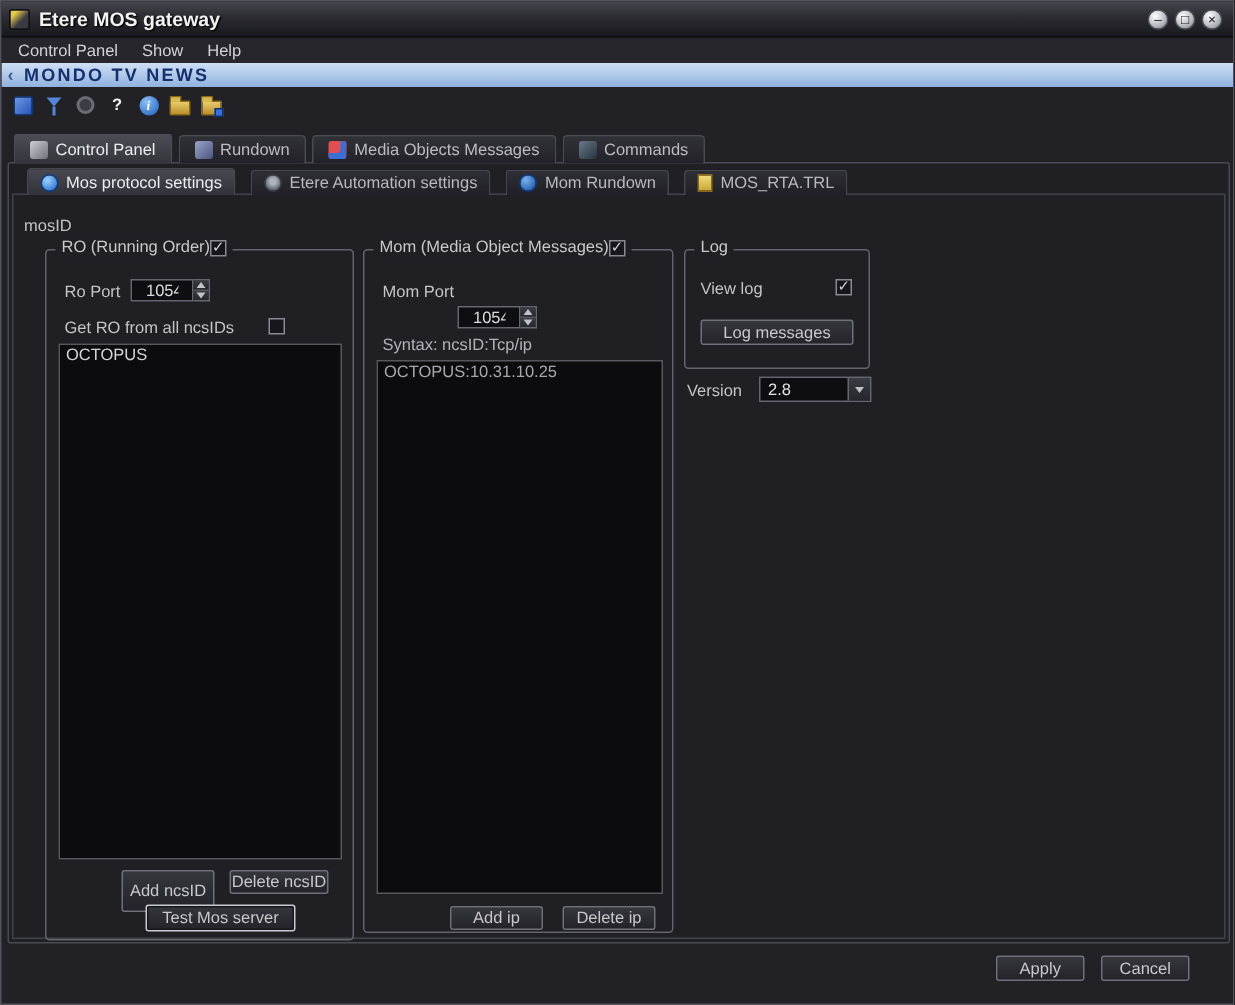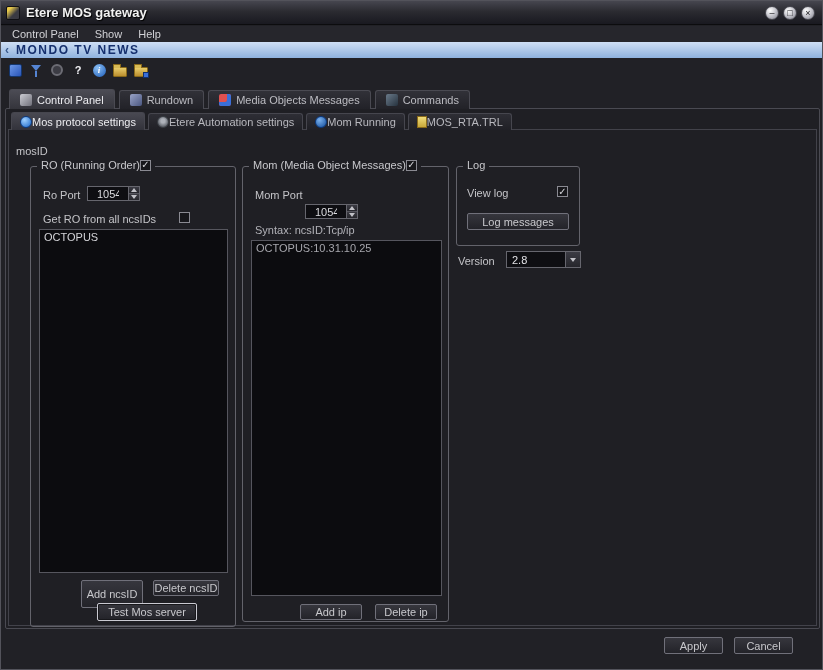--- a/index.html
+++ b/index.html
@@ -61,23 +61,23 @@
   .ti { width:12px; height:12px; border-radius:2px; }
   .ti-control { background:linear-gradient(135deg,#cccdd4,#70707a); }
   .ti-rundown { background:linear-gradient(135deg,#9aa4c8,#4a5680); }
   .ti-media { background:linear-gradient(135deg,#e05050 55%,#8a1a1a); box-shadow:inset -4px -4px 0 #3a6fd8; }
   .ti-commands { background:linear-gradient(135deg,#6a7a8a,#26323e); }
 
   
   .panel { position:absolute; left:4px; top:107px; width:815px; height:521px;
            border:1px solid #4a4a52; border-radius:2px; background:#1f1f24; z-index:2; }
   .subtabs { position:absolute; left:5px; top:3px; display:flex; gap:3px; align-items:flex-end; z-index:4; }
-  .subtab { display:flex; align-items:center; height:17px; padding:0 8px;
+  .subtab { display:flex; align-items:center; gap:5px; height:17px; padding:0 8px;
             background:linear-gradient(180deg,#2e2e35,#202026); border:1px solid #46464e; border-bottom:none;
-            border-radius:3px 3px 0 0; color:#b8b8be; white-space:nowrap; }
+            border-radius:3px 3px 0 0; color:#b8b8be; white-space:nowrap;margin-left:7px; }
   .subtab.active { background:linear-gradient(180deg,#494952,#32323a); color:#ececf0; height:18px; }
   .si-globe { width:12px; height:12px; border-radius:50%; border:1px solid #0c3a80;
               background:radial-gradient(circle at 35% 30%,#9ed0ff,#1a66c8); }
   .si-auto { width:12px; height:12px; border-radius:50%; border:1px solid #3a3e44;
              background:radial-gradient(circle at 50% 40%,#aeb2ba 25%,#5a5e66 75%); }
   .si-mom { width:12px; height:12px; border-radius:50%; border:1px solid #0c3a80;
             background:radial-gradient(circle at 35% 30%,#7ab0ec,#144e9c); }
   .si-rta { width:10px; height:12px; background:linear-gradient(180deg,#f0dc7a,#c8a83a); border:1px solid #8a6a1a; }
   .page { position:absolute; left:2px; right:2px; top:20px; bottom:2px; border:1px solid #42424a; }
 
@@ -198,21 +198,21 @@
       <div class="subtab active">
         <span class="si-globe"></span>
         <span>Mos protocol settings</span>
       </div>
       <div class="subtab">
         <span class="si-auto"></span>
         <span>Etere Automation settings</span>
       </div>
       <div class="subtab">
         <span class="si-mom"></span>
-        <span>Mom Running</span>
+        <span>Mom Rundown</span>
       </div>
       <div class="subtab">
         <span class="si-rta"></span>
         <span>MOS_RTA.TRL</span>
       </div>
     </div>
     <div class="page"></div>
 
     <span class="lbl" style="left:10px; top:36px;">mosID</span>
 

